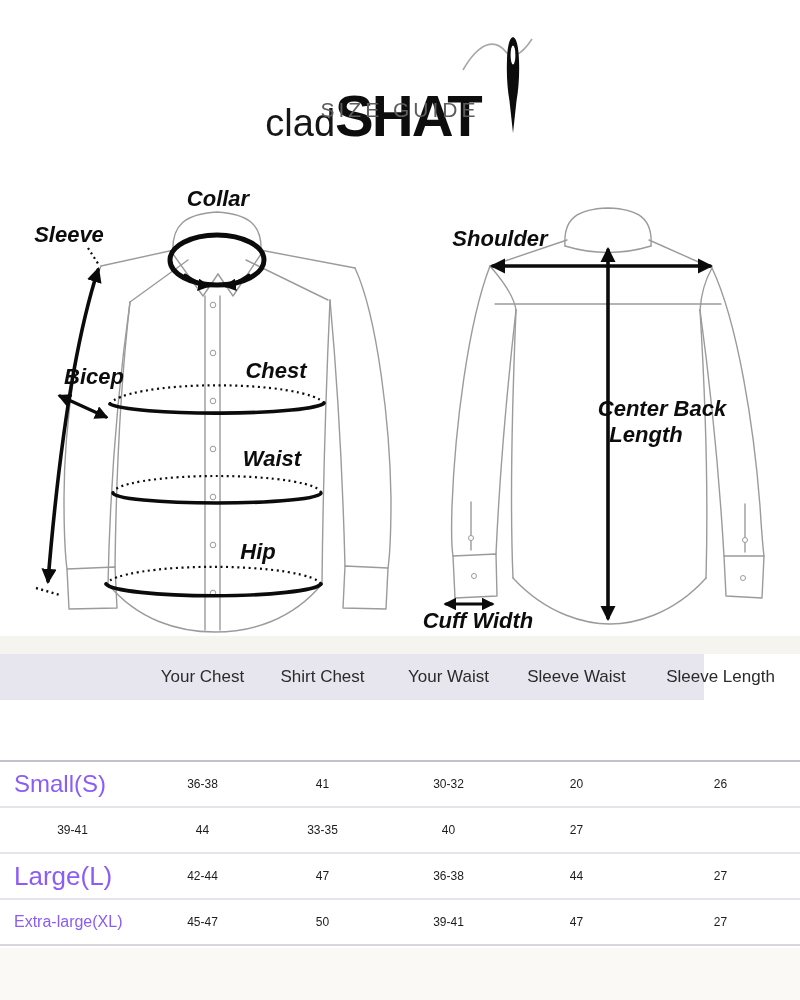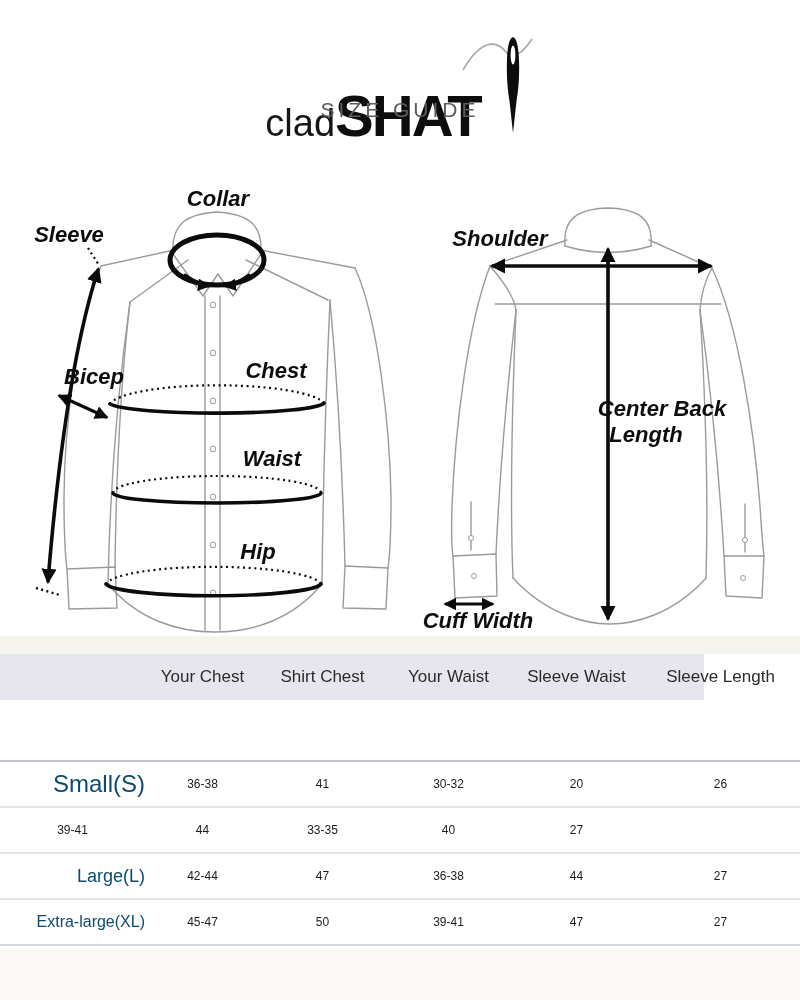--- a/index.html
+++ b/index.html
@@ -30,24 +30,24 @@
                align-items:center;}
   .head-cell{text-align:center;font-size:17px;color:#2b2b2b;}
   .note{position:absolute;top:726px;left:0;width:800px;text-align:center;
         font-style:italic;font-size:15px;color:#8c8c8c;}
   .rule-top{position:absolute;top:760px;left:0;width:800px;height:2px;background:#c2c2cb;}
   .size-table{position:absolute;top:762px;left:0;width:800px;}
   .size-row{display:grid;grid-template-columns:145px 115px 125px 127px 129px 159px;
             align-items:center;height:44px;background:#fff;border-bottom:2px solid #e4e4ea;}
   .size-row:last-child{border-bottom:2px solid #d6d6dc;}
   .size-cell{text-align:center;font-size:12px;color:#1c1c1c;}
-  .size-name{text-align:right;padding-left:14px;color:#0c4a6e;}
+  .size-name{text-align:left;padding-left:14px;color:#8b5cf6;}
   .size-row:nth-child(1) .size-name{font-size:24px;}
   .size-row:nth-child(2) .size-name{font-size:22px;}
-  .size-row:nth-child(3) .size-name{font-size:18px;}
+  .size-row:nth-child(3) .size-name{font-size:26px;}
   .size-row:nth-child(4) .size-name{font-size:16px;}
   .bottom-strip{position:absolute;top:948px;left:0;width:800px;height:52px;background:#fbf9f5;}
 </style>
 </head>
 <body>
 
 <div class="page">
 
   <div class="logo-row">
     <span class="logo-light">clad</span>

